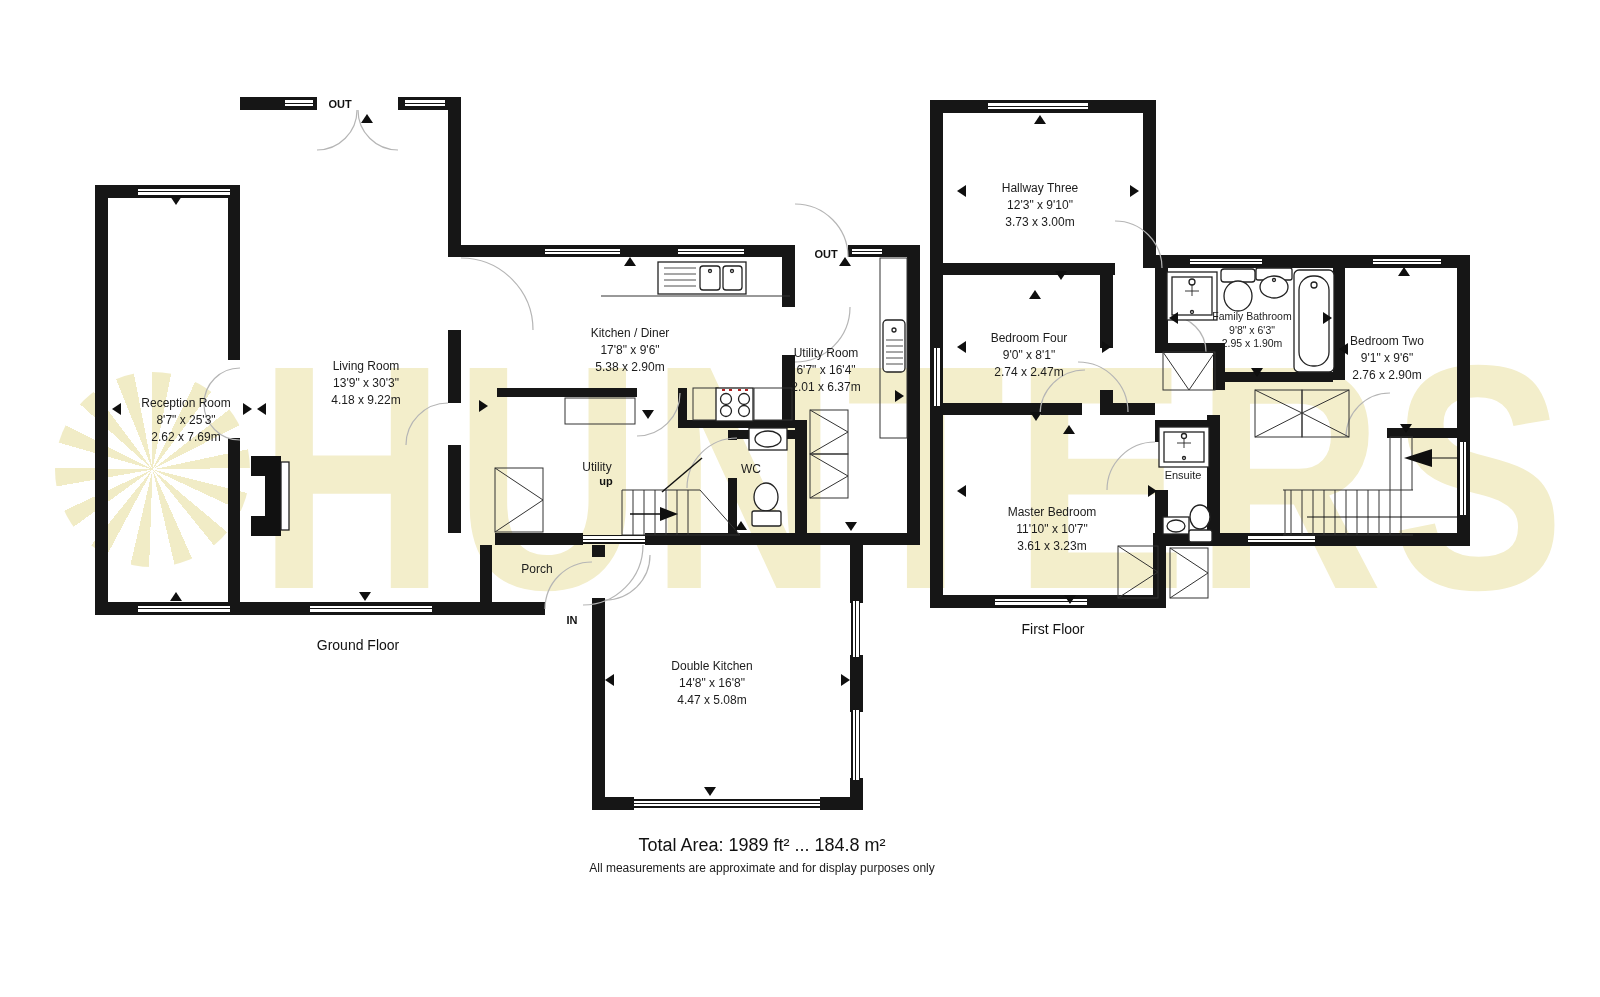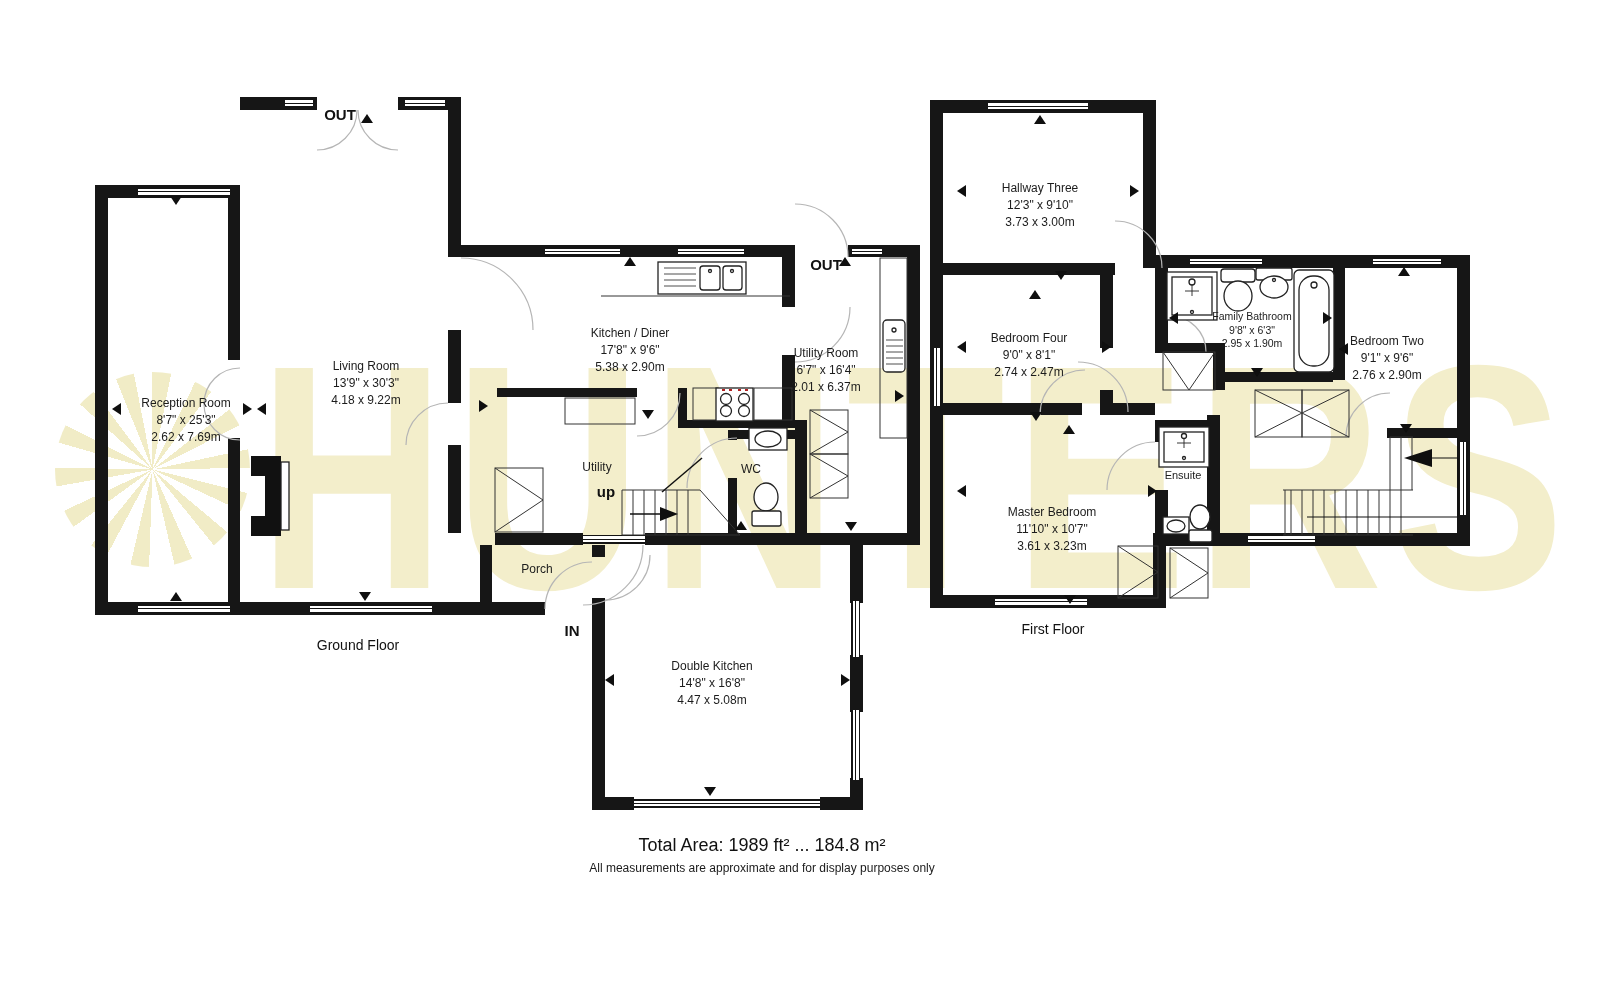--- a/index.html
+++ b/index.html
@@ -13,21 +13,21 @@
             background:repeating-conic-gradient(#f1ecc6 0deg 11deg,rgba(255,255,255,0) 11deg 26deg);z-index:0;}
   
   .w{position:absolute;background:#161616;z-index:2;}
   .win-h{position:absolute;z-index:3;background:linear-gradient(to bottom,#141414 0 1.5px,#fff 1.5px 3.7px,#141414 3.7px 5.2px,#fff 5.2px 7.5px,#141414 7.5px 9px);height:9px;}
   .win-v{position:absolute;z-index:3;background:linear-gradient(to right,#141414 0 1.5px,#fff 1.5px 3.7px,#141414 3.7px 5.2px,#fff 5.2px 7.5px,#141414 7.5px 9px);width:9px;}
   svg.anno{position:absolute;left:0;top:0;z-index:4;pointer-events:none;}
   
   .rlabel{position:absolute;transform:translateX(-50%);text-align:center;z-index:5;
           font-size:12px;line-height:17px;color:#1c1c1c;white-space:nowrap;}
   .rlabel.sm{font-size:10.5px;line-height:13.5px;}
-  .marker{position:absolute;transform:translateX(-50%);z-index:5;font-weight:bold;font-size:15px;color:#111;white-space:nowrap;margin-top:8px;}
+  .marker{position:absolute;transform:translateX(-50%);z-index:5;font-weight:bold;font-size:11px;color:#111;white-space:nowrap;}
   .floor-label{position:absolute;transform:translateX(-50%);z-index:5;font-weight:normal;font-size:14px;color:#111;white-space:nowrap;}
   .total{position:absolute;transform:translateX(-50%);z-index:5;font-size:18px;color:#111;white-space:nowrap;}
   .disclaimer{position:absolute;transform:translateX(-50%);z-index:5;font-size:12px;color:#1b1b1b;white-space:nowrap;}
 </style>
 </head>
 <body>
 
 <div id="stage">
 
   <div class="sunburst"></div>

